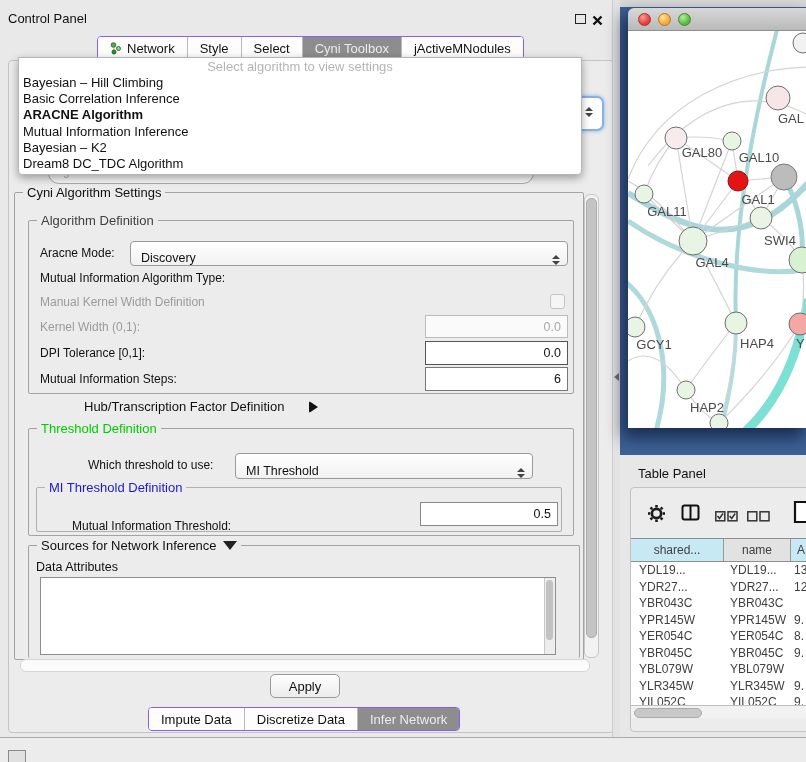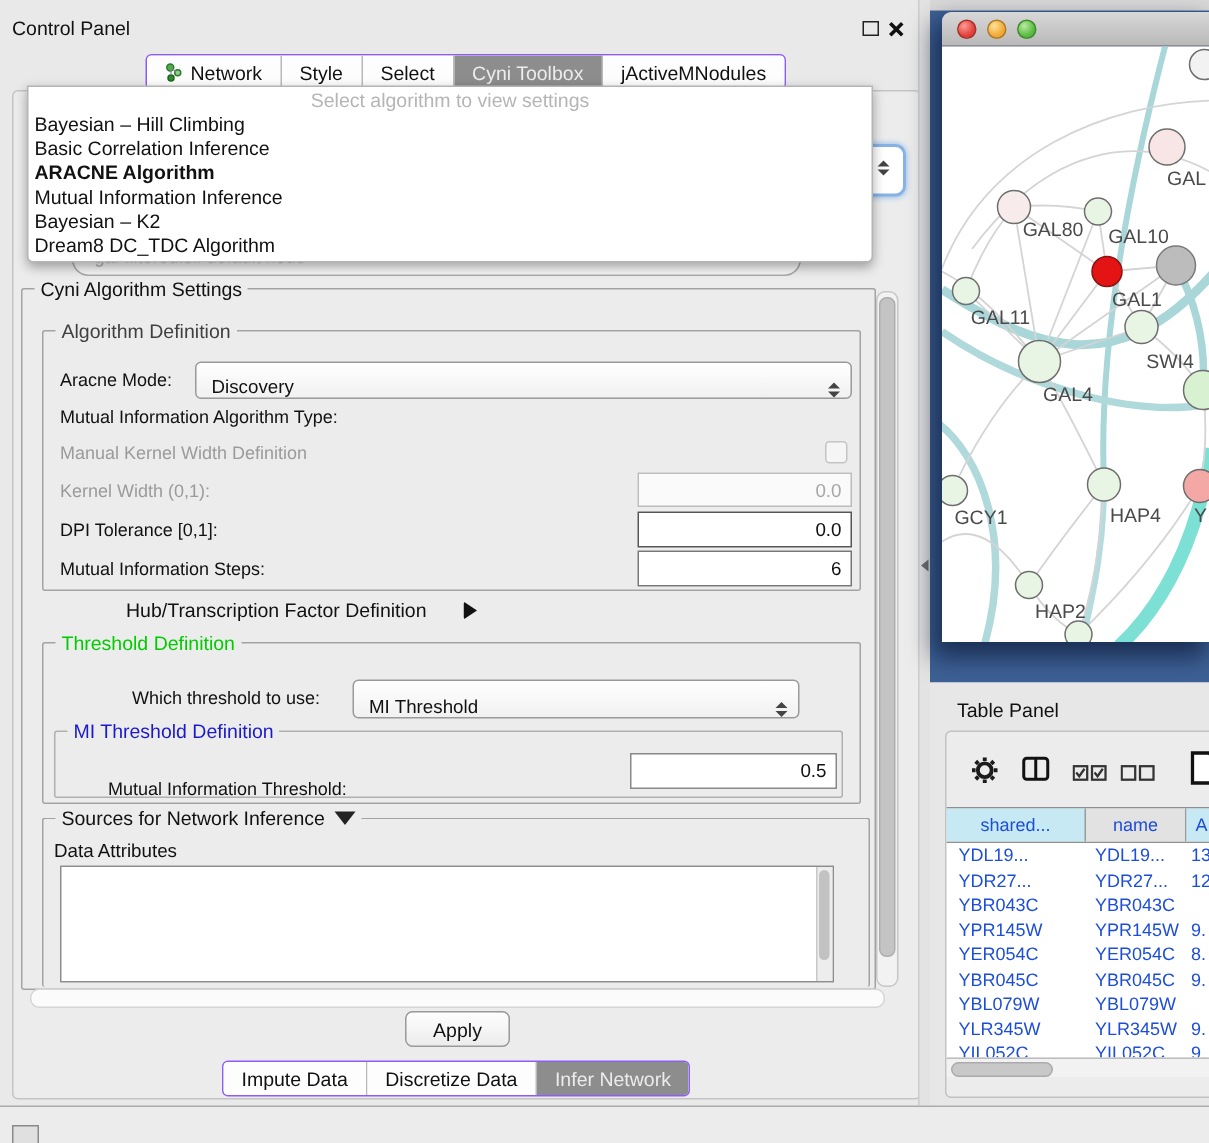--- a/index.html
+++ b/index.html
@@ -18,21 +18,21 @@
   .tri-dn{width:0;height:0;border-left:4px solid transparent;border-right:4px solid transparent;border-top:4px solid #444;}
   .field{position:absolute;background:#fff;border:1px solid #666;display:flex;align-items:center;justify-content:flex-end;}
   .field span{font-size:12.5px;padding-right:6px;}
   .tabseg{display:flex;border:1px solid #8b5cf6;border-radius:4px;overflow:hidden;background:#fdfdfd;}
   .tabseg .tab{display:flex;align-items:center;justify-content:center;gap:5px;
     font-size:13px;color:#111;border-right:1px solid #b9b9b9;padding:0 12px;height:22px;background:#fdfdfd;}
   .tabseg .tab:last-child{border-right:none;}
   .tabseg .sel{background:#8d8d8d;color:#ececec;}
   .dd-item{height:16.2px;line-height:16.2px;font-size:13px;color:#111;padding-left:4px;white-space:nowrap;}
   .attr{height:17px;line-height:17px;font-size:12.5px;color:#fff;background:#3b6fd6;padding-left:6px;}
-  .cell{font-size:12px;color:#1d4ed8;white-space:nowrap;overflow:hidden;}
+  .cell{font-size:12px;color:#404040;white-space:nowrap;overflow:hidden;}
   svg text{font-family:"Liberation Sans","DejaVu Sans",sans-serif;}
 </style>
 </head>
 <body>
 
 <div class="ab" style="left:0;top:0;width:620px;height:737px;background:#e9e9e9;">
 
   <div class="ab" style="left:8px;top:11px;font-size:13px;color:#111;">Control Panel</div>
   <div class="ab" style="left:575px;top:14px;width:9px;height:8px;border:1.6px solid #222;"></div>
   <div class="ab" style="left:592px;top:12px;">

